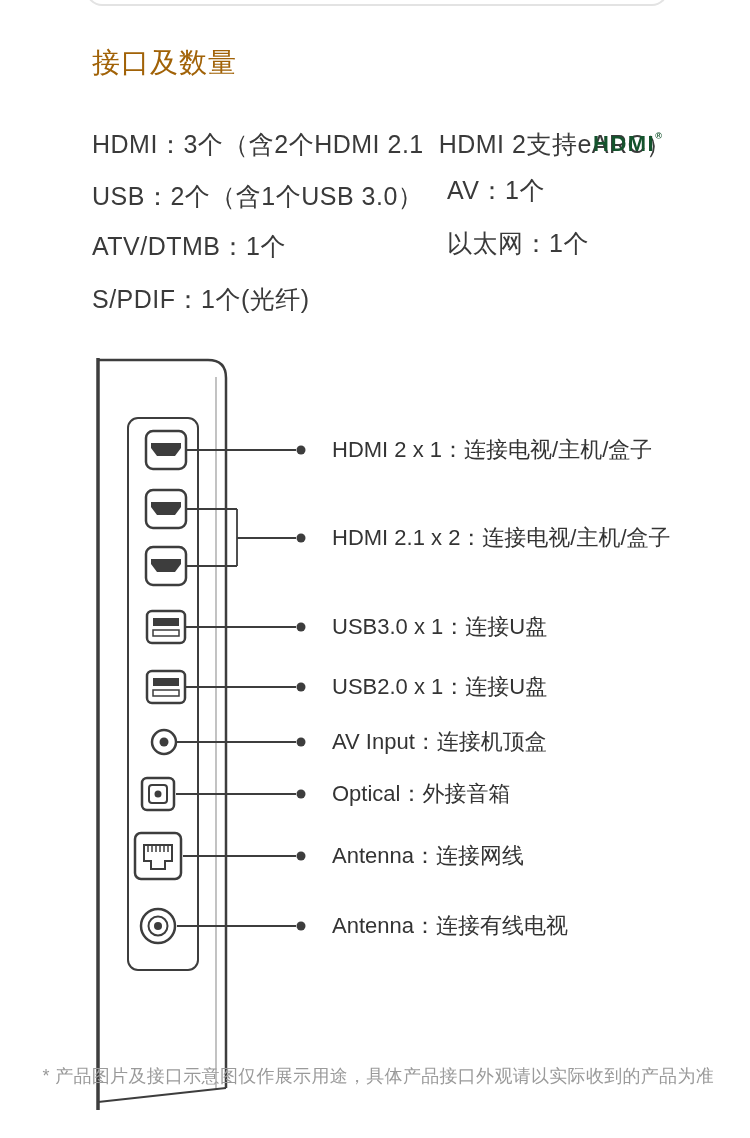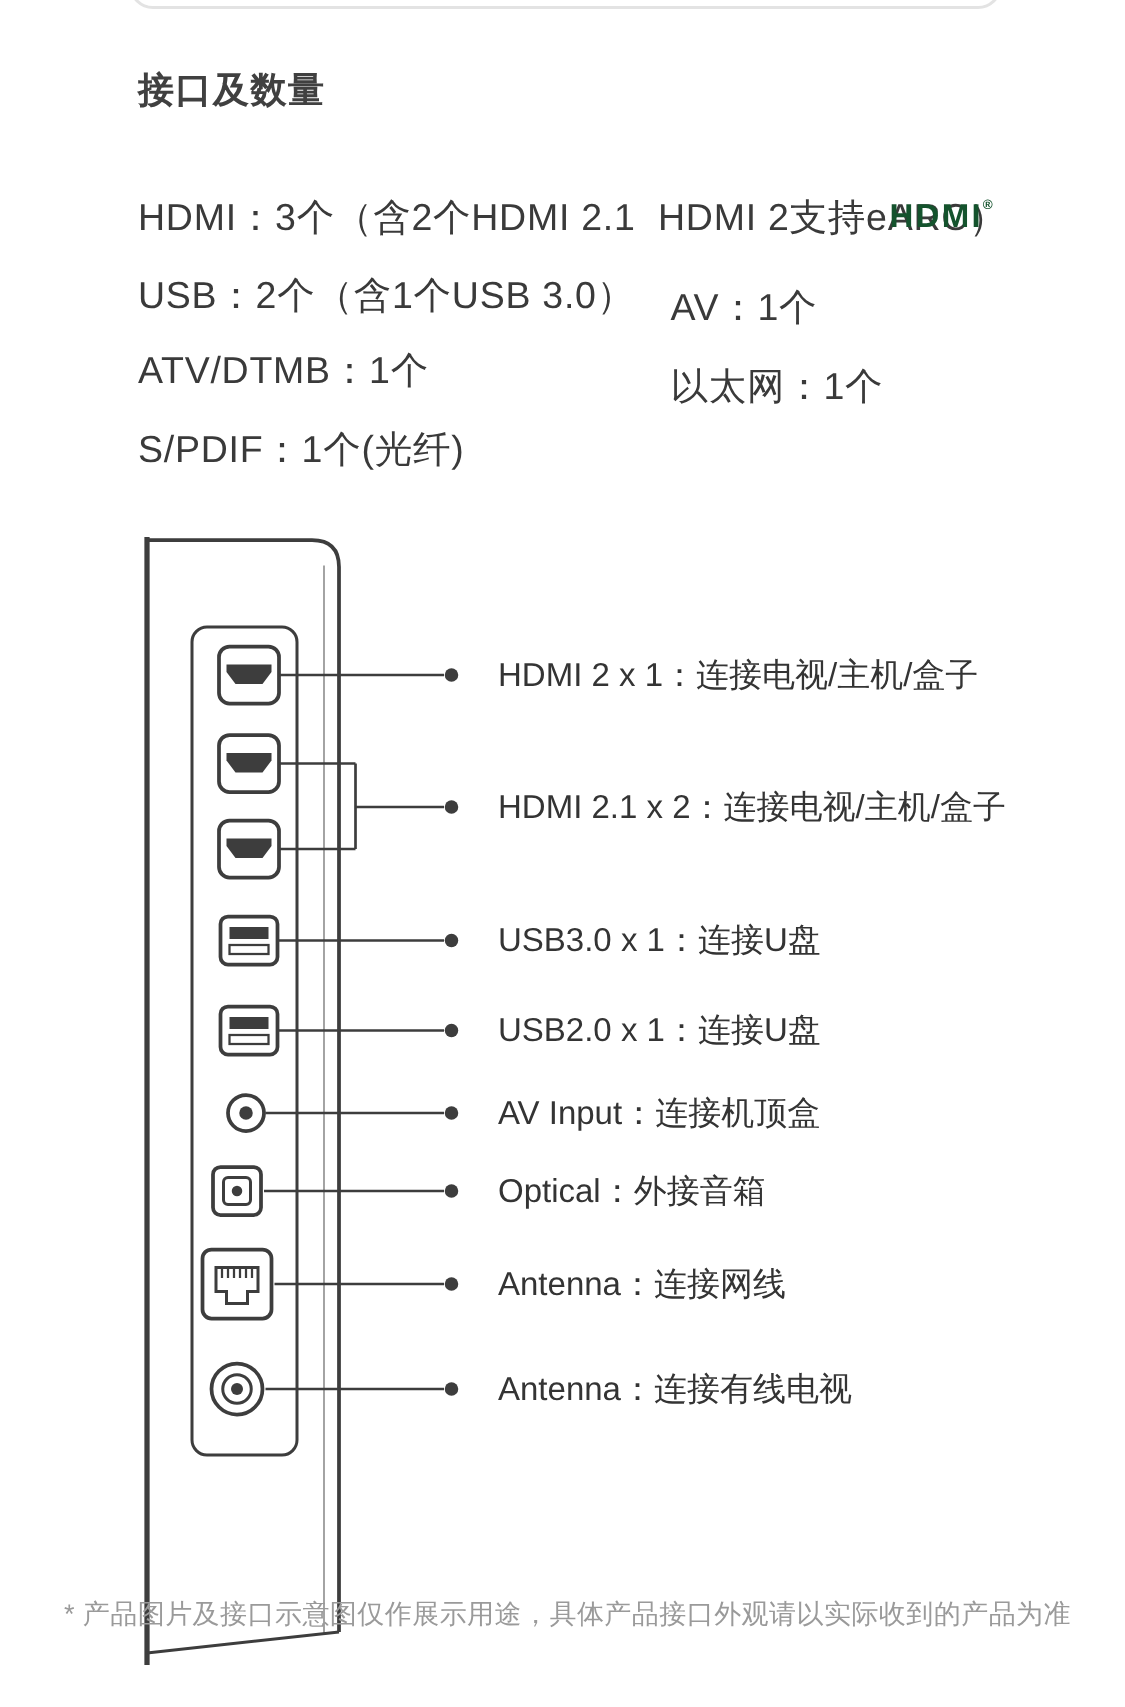--- a/index.html
+++ b/index.html
@@ -9,27 +9,27 @@
     font-family:"Liberation Sans","DejaVu Sans",sans-serif;
   }
   .abs{position:absolute;}
   .card-top-divider{
     position:absolute;left:86px;top:-18px;width:578px;height:22px;
     border:2px solid #e3e3e3;border-top:none;
     border-radius:0 0 16px 16px;
   }
   .title{
     position:absolute;left:92px;top:44px;margin:0;
-    font-size:24px;font-weight:700;color:#404040;letter-spacing:1px;
+    font-size:28px;font-weight:400;color:#a16207;letter-spacing:1px;
   }
   .spec{
     position:absolute;left:92px;font-size:25px;color:#3a3a3a;
     letter-spacing:0.5px;white-space:pre;
   }
-  .spec.right-col{left:447px;margin-top:14px;}
+  .spec.right-col{left:447px;}
   .hdmi-logo{
     position:absolute;left:593px;top:131px;
     font-size:22px;font-weight:900;color:#14532d;letter-spacing:1.5px;
   }
   .hdmi-logo sup{font-size:9px;font-weight:700;vertical-align:top;}
   .port-label{
     position:absolute;left:332px;font-size:22px;color:#343434;
     line-height:26px;white-space:pre;z-index:3;text-align:right;
   }
   .footnote{

